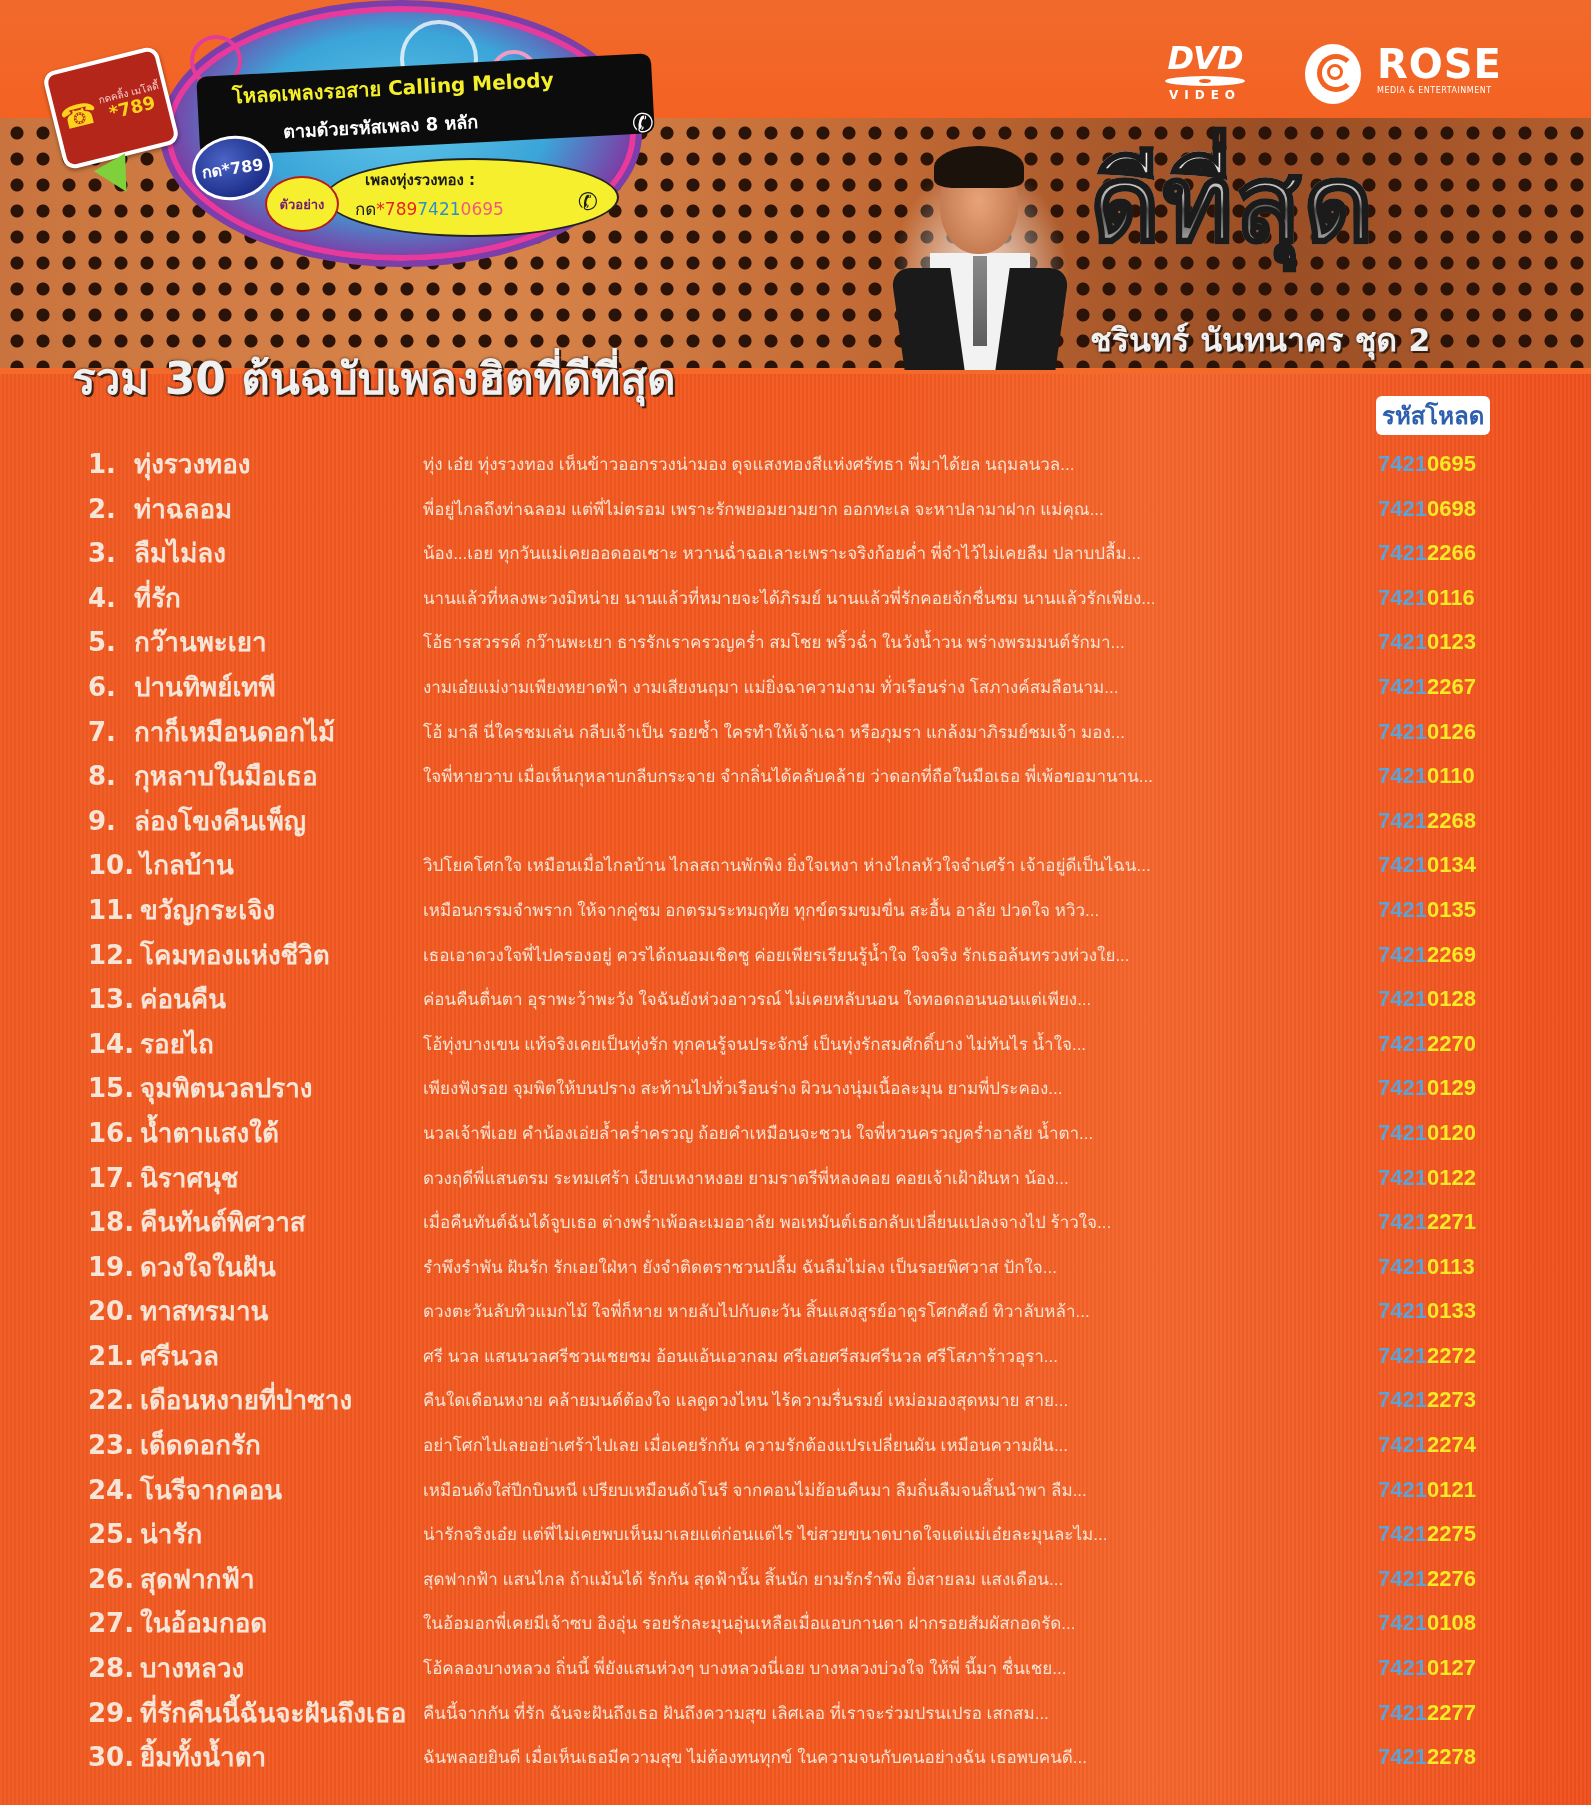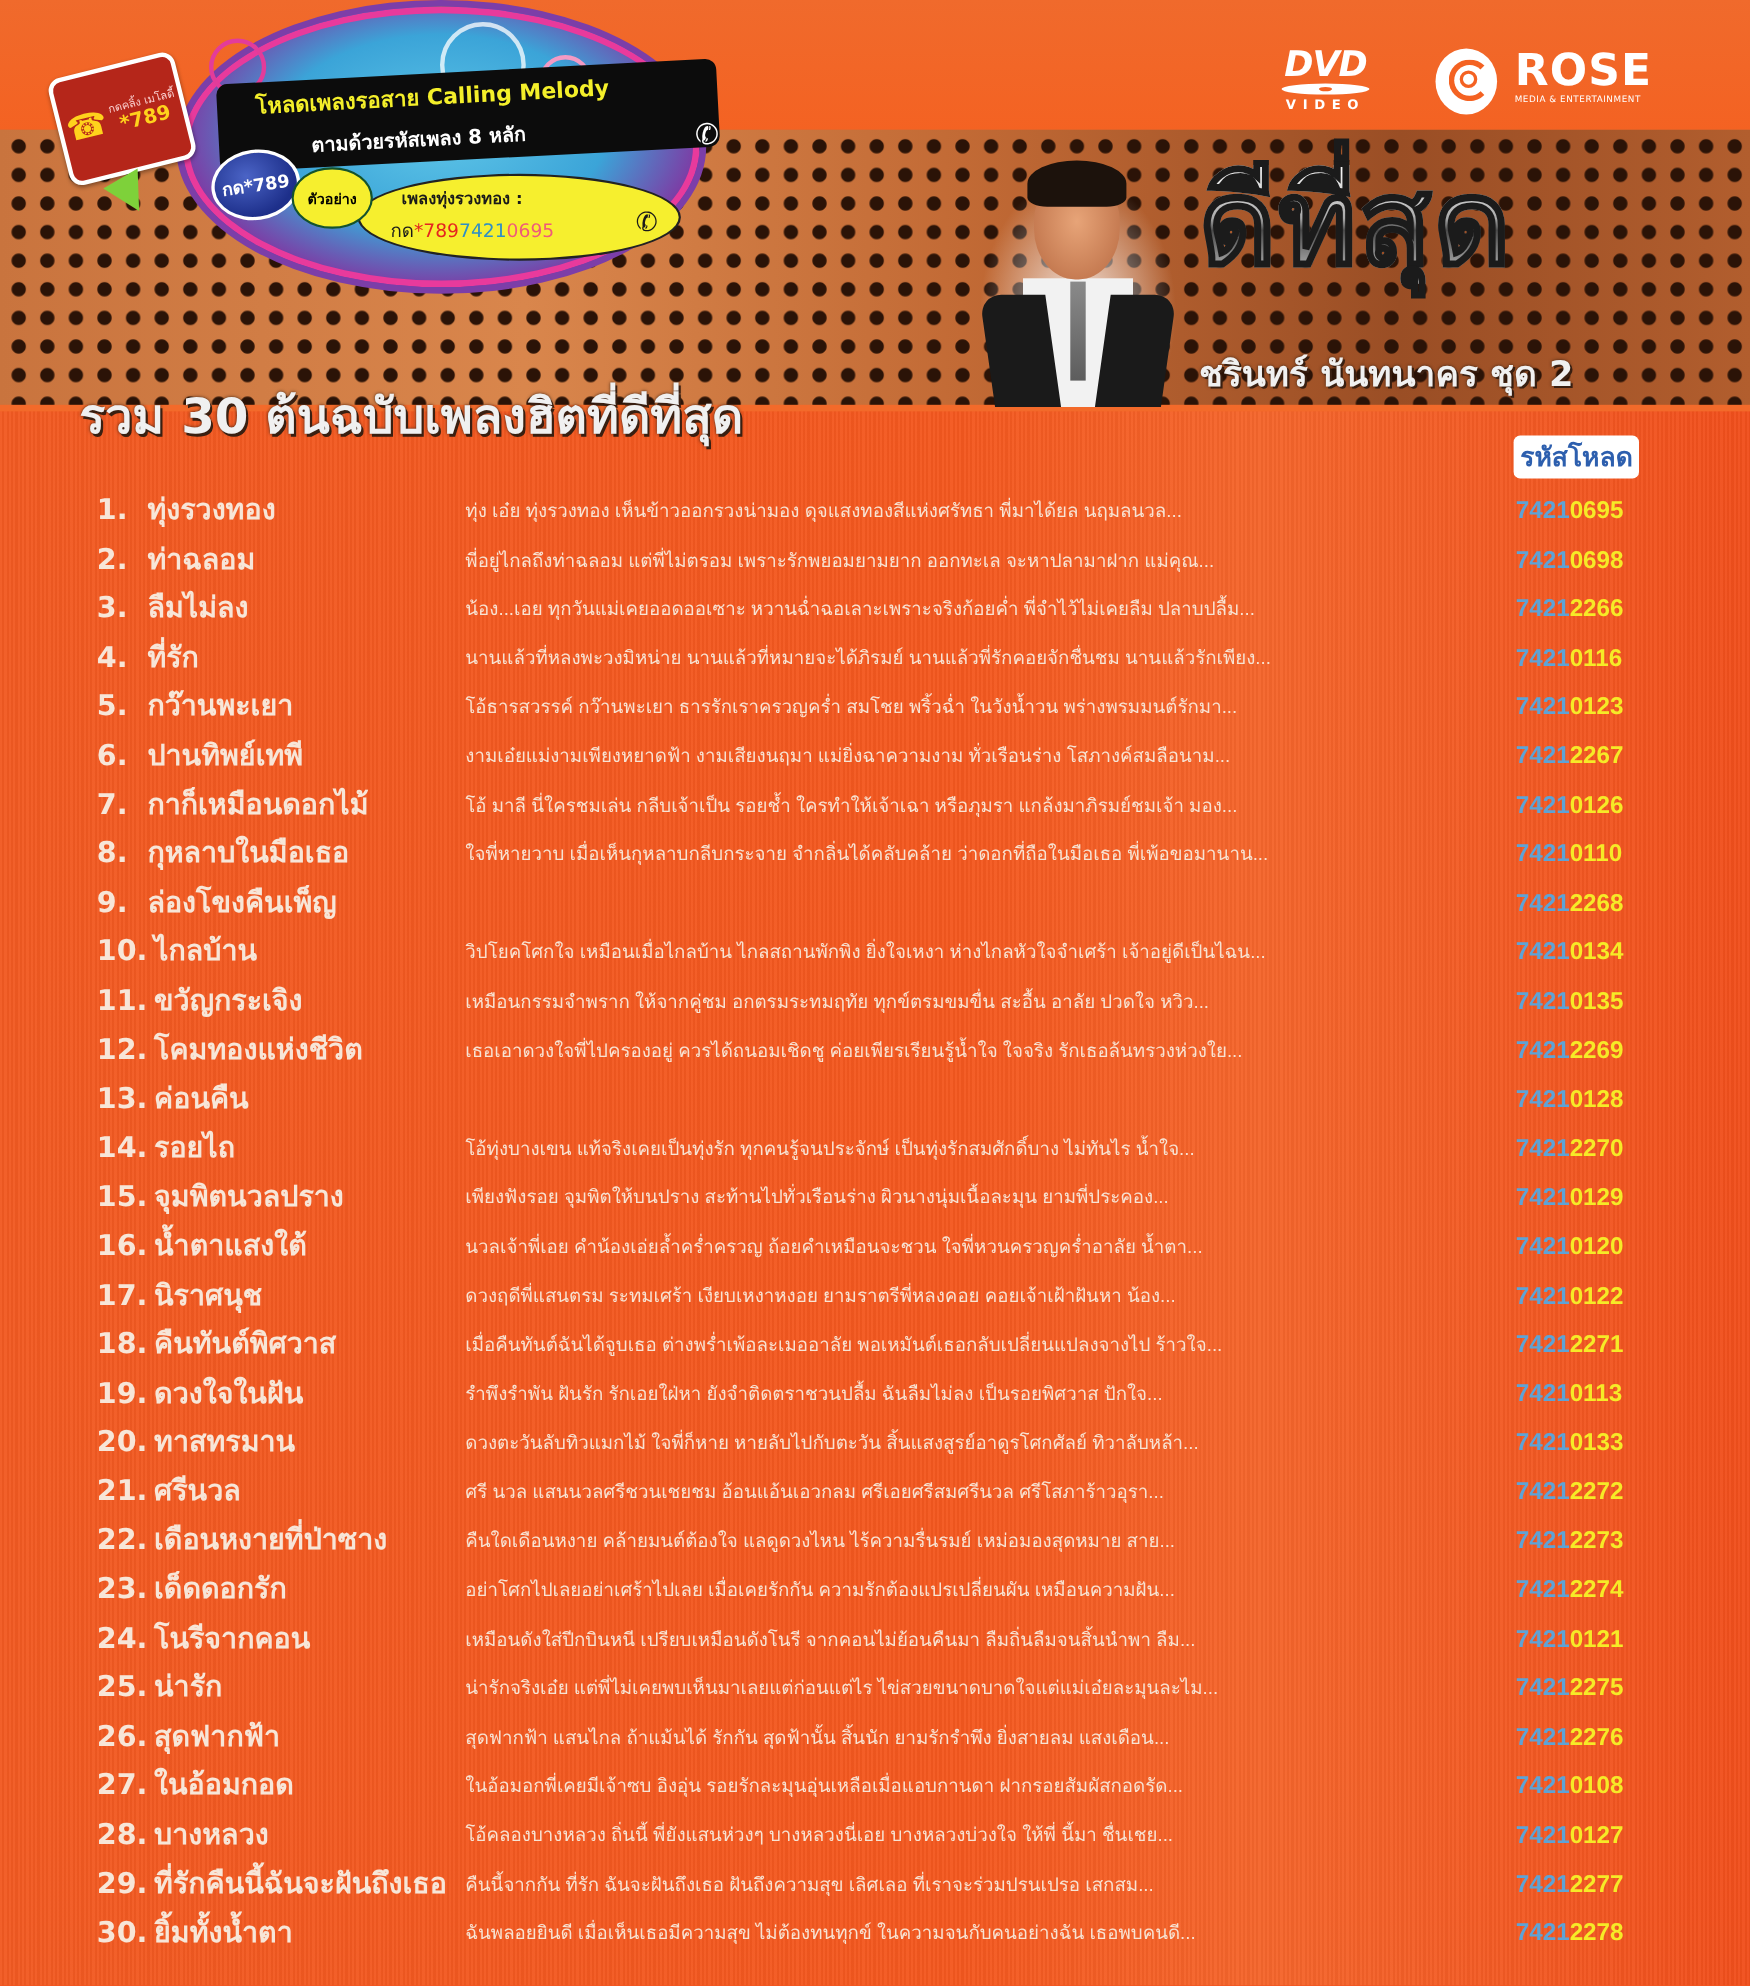--- a/index.html
+++ b/index.html
@@ -85,24 +85,24 @@
   }
   .press-pill {
     position: absolute; left: 192px; top: 136px; width: 75px; height: 58px;
     background: radial-gradient(ellipse at 40% 35%, #4b64c6, #1d2f8a 70%);
     border: 3px solid #fff; border-radius: 50%;
     color: #fff; font-size: 16px; font-weight: bold;
     display: flex; align-items: center; justify-content: center;
     transform: rotate(-8deg);
   }
   .example-blob {
-    position: absolute; left: 265px; top: 152px; width: 70px; height: 52px;
-    background: #f6ef2e; border-radius: 50%; border: 2px solid #14532d;
+    position: absolute; left: 265px; top: 176px; width: 70px; height: 52px;
+    background: #f6ef2e; border-radius: 50%; border: 2px solid #b91c1c;
     display: flex; align-items: center; justify-content: center;
-    font-size: 13px; font-weight: bold; color: #000000;
+    font-size: 13px; font-weight: bold; color: #701a75;
   }
   .example-oval {
     position: absolute; left: 325px; top: 158px; width: 290px; height: 75px;
     background: #f6ef2e; border-radius: 50%; border: 2px solid #222;
   }
   .example-song {
     position: absolute; left: 365px; top: 168px; font-size: 15px; font-weight: bold; color: #1a1a1a; white-space: nowrap;
   }
   .example-code {
     position: absolute; left: 355px; top: 195px; font-size: 17px; font-weight: normal; white-space: nowrap;
@@ -402,20 +402,21 @@
     </div>
     <div class="track-lyric">เธอเอาดวงใจพี่ไปครองอยู่ ควรได้ถนอมเชิดชู ค่อยเพียรเรียนรู้น้ำใจ ใจจริง รักเธอล้นทรวงห่วงใย...</div>
     <div class="track-code">
       <span class="prefix">7421</span><span class="suffix">2269</span>
     </div>
   </div>
     <div class="track-row">
     <div class="track-title">
       <span class="track-num">13.</span><span>ค่อนคืน</span>
     </div>
+    <div class="track-lyric">ค่อนคืนตื่นตา อุราพะว้าพะวัง ใจฉันยังห่วงอาวรณ์ ไม่เคยหลับนอน ใจทอดถอนนอนแต่เพียง...</div>
     <div class="track-code">
       <span class="prefix">7421</span><span class="suffix">0128</span>
     </div>
   </div>
     <div class="track-row">
     <div class="track-title">
       <span class="track-num">14.</span><span>รอยไถ</span>
     </div>
     <div class="track-lyric">โอ้ทุ่งบางเขน แท้จริงเคยเป็นทุ่งรัก ทุกคนรู้จนประจักษ์ เป็นทุ่งรักสมศักดิ์บาง ไม่ทันไร น้ำใจ...</div>
     <div class="track-code">

